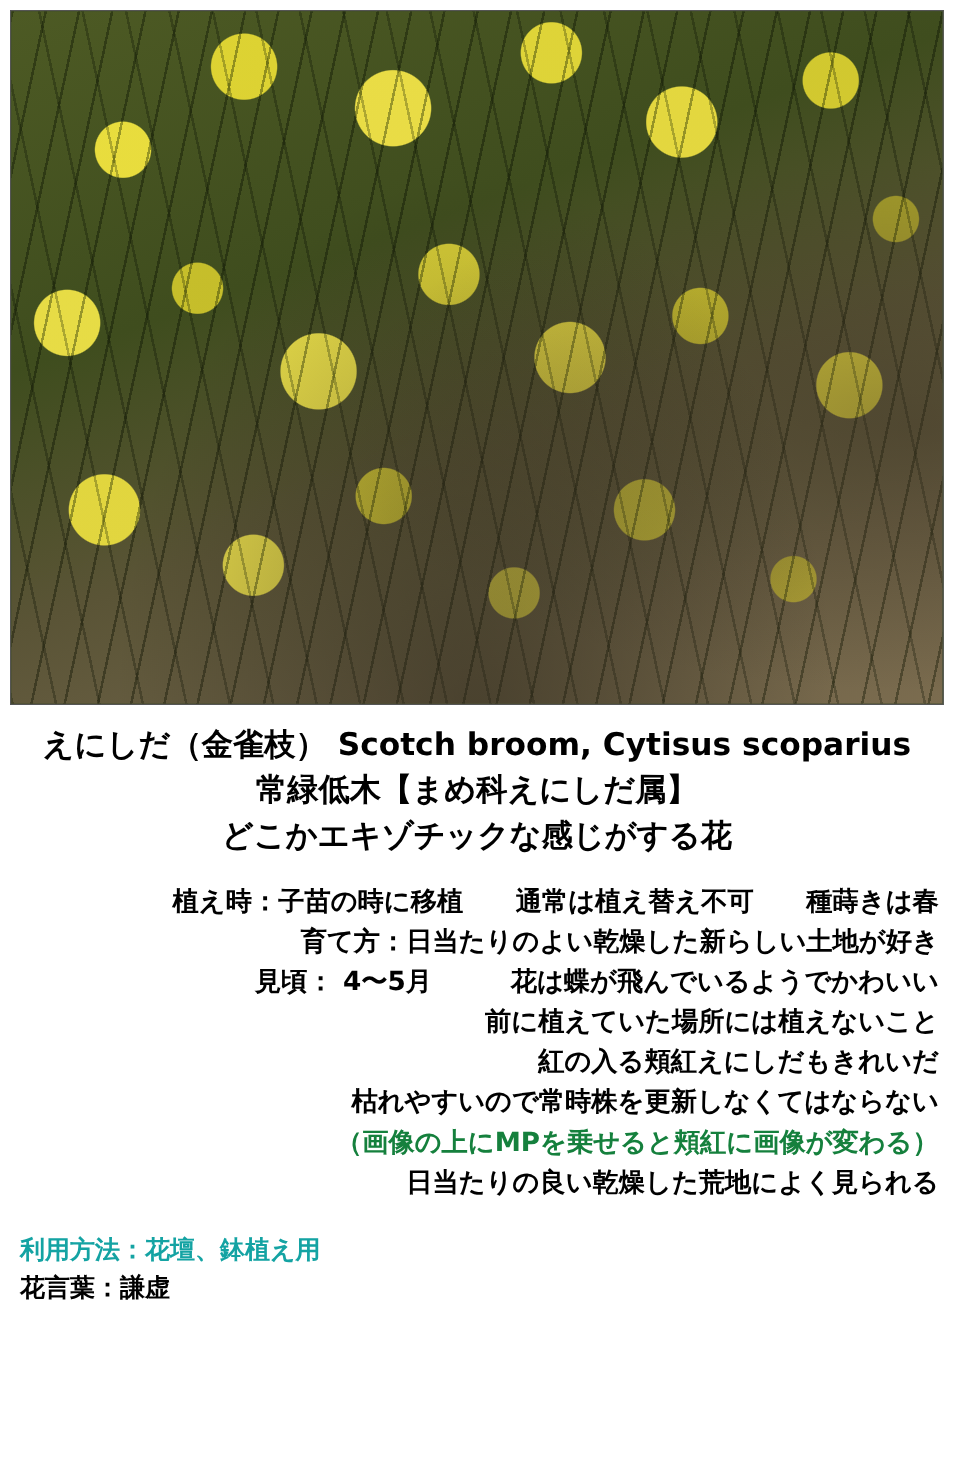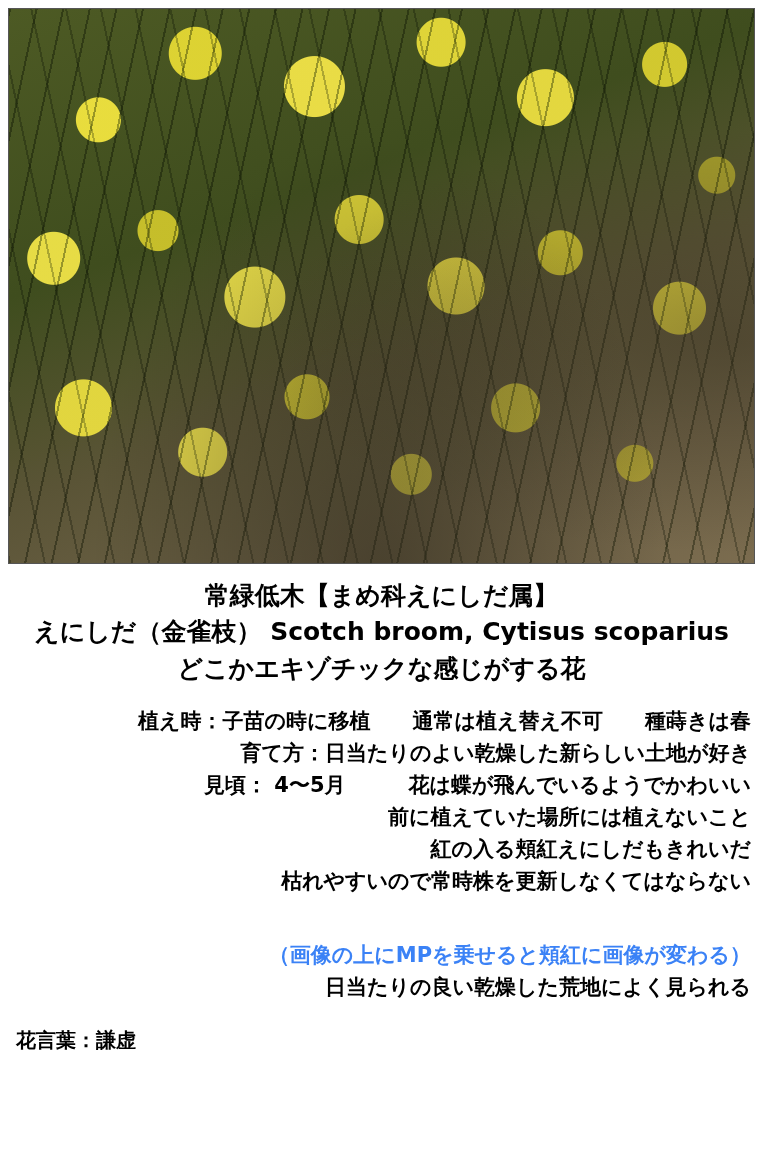--- a/index.html
+++ b/index.html
@@ -98,21 +98,21 @@
     text-align: right;
   }
   .body-line {
     font-size: 21px;
     font-weight: 700;
     line-height: 1.53;
     white-space: pre;
   }
   .indent-1 { padding-left: 62px; }
   .indent-2 { padding-left: 62px; }
-  .highlight-red { color: #3b82f6; margin-top: 41px; }
+  .highlight-red { color: #15803d; }
   .footer-group {
     margin-top: 22px;
     padding-left: 4px;
   }
   .footer-line {
     font-size: 20px;
     font-weight: 700;
     line-height: 1.55;
     white-space: pre;
   }
@@ -126,34 +126,35 @@
 
   <div class="photo-frame">
     <div class="photo"></div>
     <div class="photo-stems"></div>
     <div class="photo-shadow"></div>
   </div>
 
   <div class="text-block">
 
     <div class="title-group">
+      <div class="title-line">えにしだ（金雀枝） Scotch broom, Cytisus scoparius</div>
       <div class="title-line">常緑低木【まめ科えにしだ属】</div>
-      <div class="title-line">えにしだ（金雀枝） Scotch broom, Cytisus scoparius</div>
       <div class="title-line">どこかエキゾチックな感じがする花</div>
     </div>
 
     <div class="body-group">
       <div class="body-line">植え時：子苗の時に移植　　通常は植え替え不可　　種蒔きは春</div>
       <div class="body-line">育て方：日当たりのよい乾燥した新らしい土地が好き</div>
       <div class="body-line">見頃： 4〜5月　　　花は蝶が飛んでいるようでかわいい</div>
       <div class="body-line indent-1">前に植えていた場所には植えないこと</div>
       <div class="body-line indent-1">紅の入る頬紅えにしだもきれいだ</div>
       <div class="body-line indent-1">枯れやすいので常時株を更新しなくてはならない</div>
       <div class="body-line indent-2 highlight-red">（画像の上にMPを乗せると頬紅に画像が変わる）</div>
       <div class="body-line indent-1">日当たりの良い乾燥した荒地によく見られる</div>
     </div>
 
     <div class="footer-group">
+      <div class="footer-line use-color">利用方法：花壇、鉢植え用</div>
       <div class="footer-line lang-color">花言葉：謙虚</div>
     </div>
 
   </div>
 </div>
 
 </body></html>

